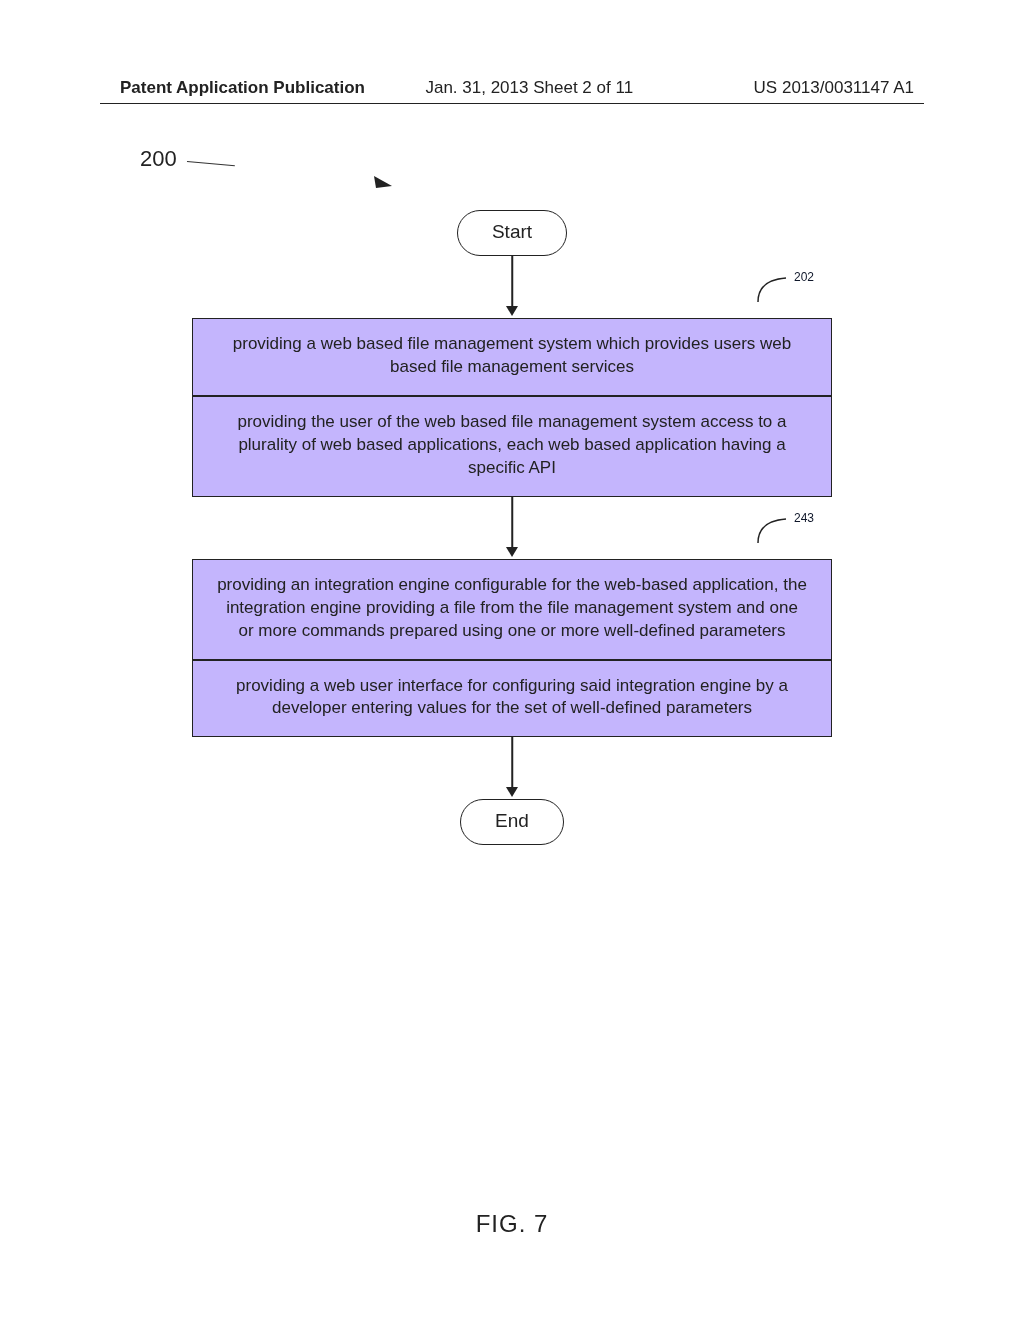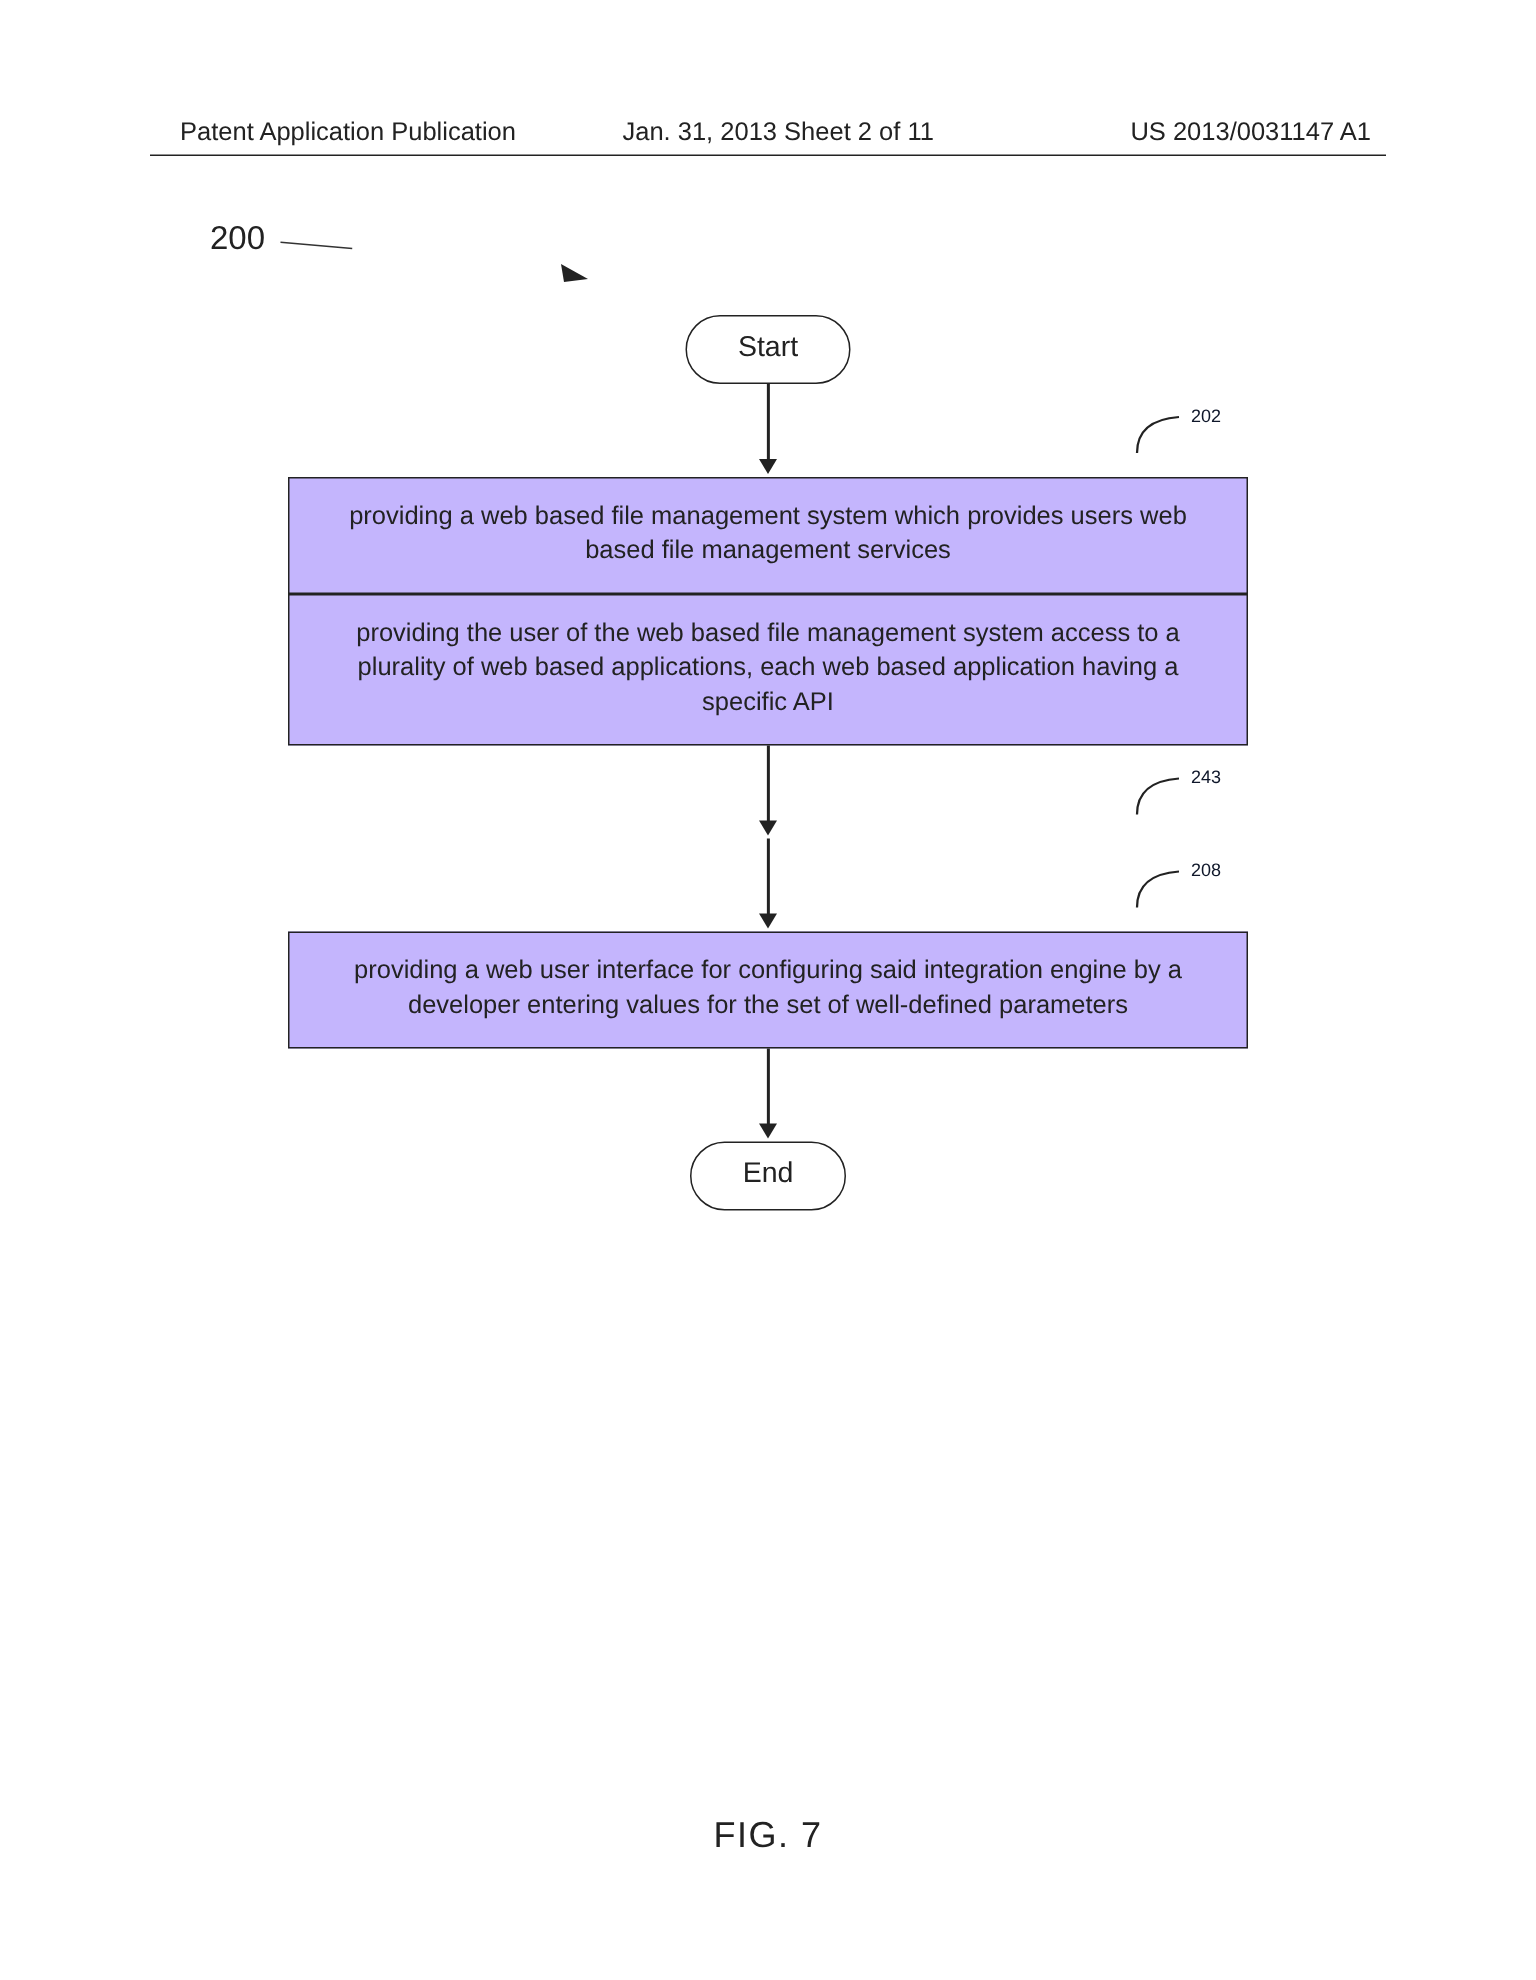--- a/index.html
+++ b/index.html
@@ -15,21 +15,21 @@
     position: absolute;
     top: 78px;
     left: 0;
     width: 100%;
     display: flex;
     justify-content: space-between;
     padding: 0 110px 0 120px;
     font-size: 17px;
     color: #222;
   }
-  .header .left { font-weight: normal; }
+  .header .left { font-weight: bold; }
   .header .mid { font-weight: normal; margin-left:-60px;}
   .header .right { font-weight: normal; }
   .hr {
     position: absolute;
     top: 103px;
     left: 100px;
     right: 100px;
     height: 1px;
     background: #222;
   }
@@ -193,39 +193,32 @@
       <div class="arrow-line"></div>
       <div class="arrow-head"></div>
       <div class="callout">
         <svg viewBox="0 0 36 30">
           <path d="M 2 28 Q 2 6 30 4" stroke="#222" stroke-width="1.5" fill="none"></path>
         </svg>
         <span class="num">243</span>
       </div>
     </div>
 
+    <div class="step-box">
+      <span>providing an integration engine configurable for the web-based application, the integration engine providing a file from the file management system and one or more commands prepared using one or more well-defined parameters</span>
+    </div>
+
+
+    <div class="step-box">
+      <span>providing a web user interface for configuring said integration engine by a developer entering values for the set of well-defined parameters</span>
+    </div>
 
     <div class="arrow-gap">
       <div class="arrow-line"></div>
       <div class="arrow-head"></div>
-      <div class="callout">
-        <svg viewBox="0 0 36 30">
-          <path d="M 2 28 Q 2 6 30 4" stroke="#222" stroke-width="1.5" fill="none"></path>
-        </svg>
-        <span class="num">208</span>
-      </div>
-    </div>
-
-    <div class="step-box">
-      <span>providing a web user interface for configuring said integration engine by a developer entering values for the set of well-defined parameters</span>
-    </div>
-
-    <div class="arrow-gap">
-      <div class="arrow-line"></div>
-      <div class="arrow-head"></div>
     </div>
 
     <div class="terminator">
       <span>End</span>
     </div>
 
   </div>
 
   <div class="fig-label">FIG. 7</div>
 </div>

